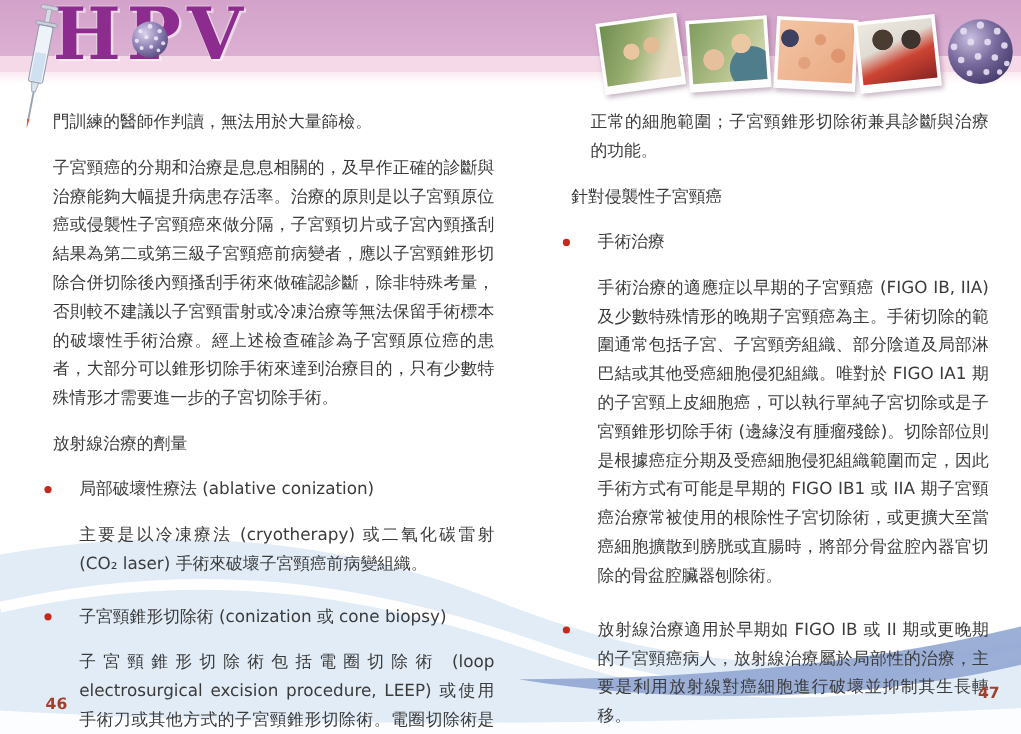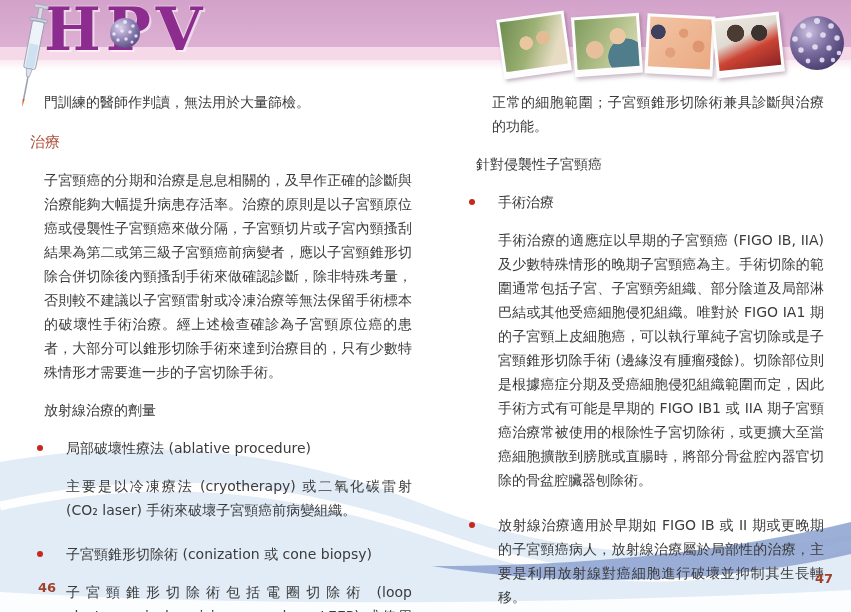--- a/index.html
+++ b/index.html
@@ -157,26 +157,25 @@
       <circle cx="43" cy="36" r="2.7"></circle>
         <circle cx="53" cy="41" r="2.3"></circle>
         <circle cx="22" cy="49" r="2.4"></circle>
       <circle cx="36" cy="48" r="2.5"></circle>
         <circle cx="47" cy="48" r="2.2"></circle>
     </g>
   </svg>
 
   <div class="col col-left">
     <p>門訓練的醫師作判讀，無法用於大量篩檢。</p>
-    <h2 class="heading">治療</h2>
     <p class="para1">子宮頸癌的分期和治療是息息相關的，及早作正確的診斷與治療能夠大幅提升病患存活率。治療的原則是以子宮頸原位癌或侵襲性子宮頸癌來做分隔，子宮頸切片或子宮內頸搔刮結果為第二或第三級子宮頸癌前病變者，應以子宮頸錐形切除合併切除後內頸搔刮手術來做確認診斷，除非特殊考量，否則較不建議以子宮頸雷射或冷凍治療等無法保留手術標本的破壞性手術治療。經上述檢查確診為子宮頸原位癌的患者，大部分可以錐形切除手術來達到治療目的，只有少數特殊情形才需要進一步的子宮切除手術。</p>
     <p class="subhead">放射線治療的劑量</p>
     <div class="bullet b1-left">
       <span class="dot"></span>
-      <p>局部破壞性療法 (ablative procedure)</p>
+      <p>局部破壞性療法 (ablative conization)</p>
       <p>主要是以冷凍療法 (cryotherapy) 或二氧化碳雷射 (CO₂ laser) 手術來破壞子宮頸癌前病變組織。</p>
     </div>
     <div class="bullet b2-left">
       <span class="dot"></span>
       <p>子宮頸錐形切除術 (conization 或 cone biopsy)</p>
       <p>子宮頸錐形切除術包括電圈切除術 (loop electrosurgical excision procedure, LEEP) 或使用手術刀或其他方式的子宮頸錐形切除術。電圈切除術是以電熱的環狀線切除不</p>
     </div>
   </div>
 
   <div class="col col-right">

